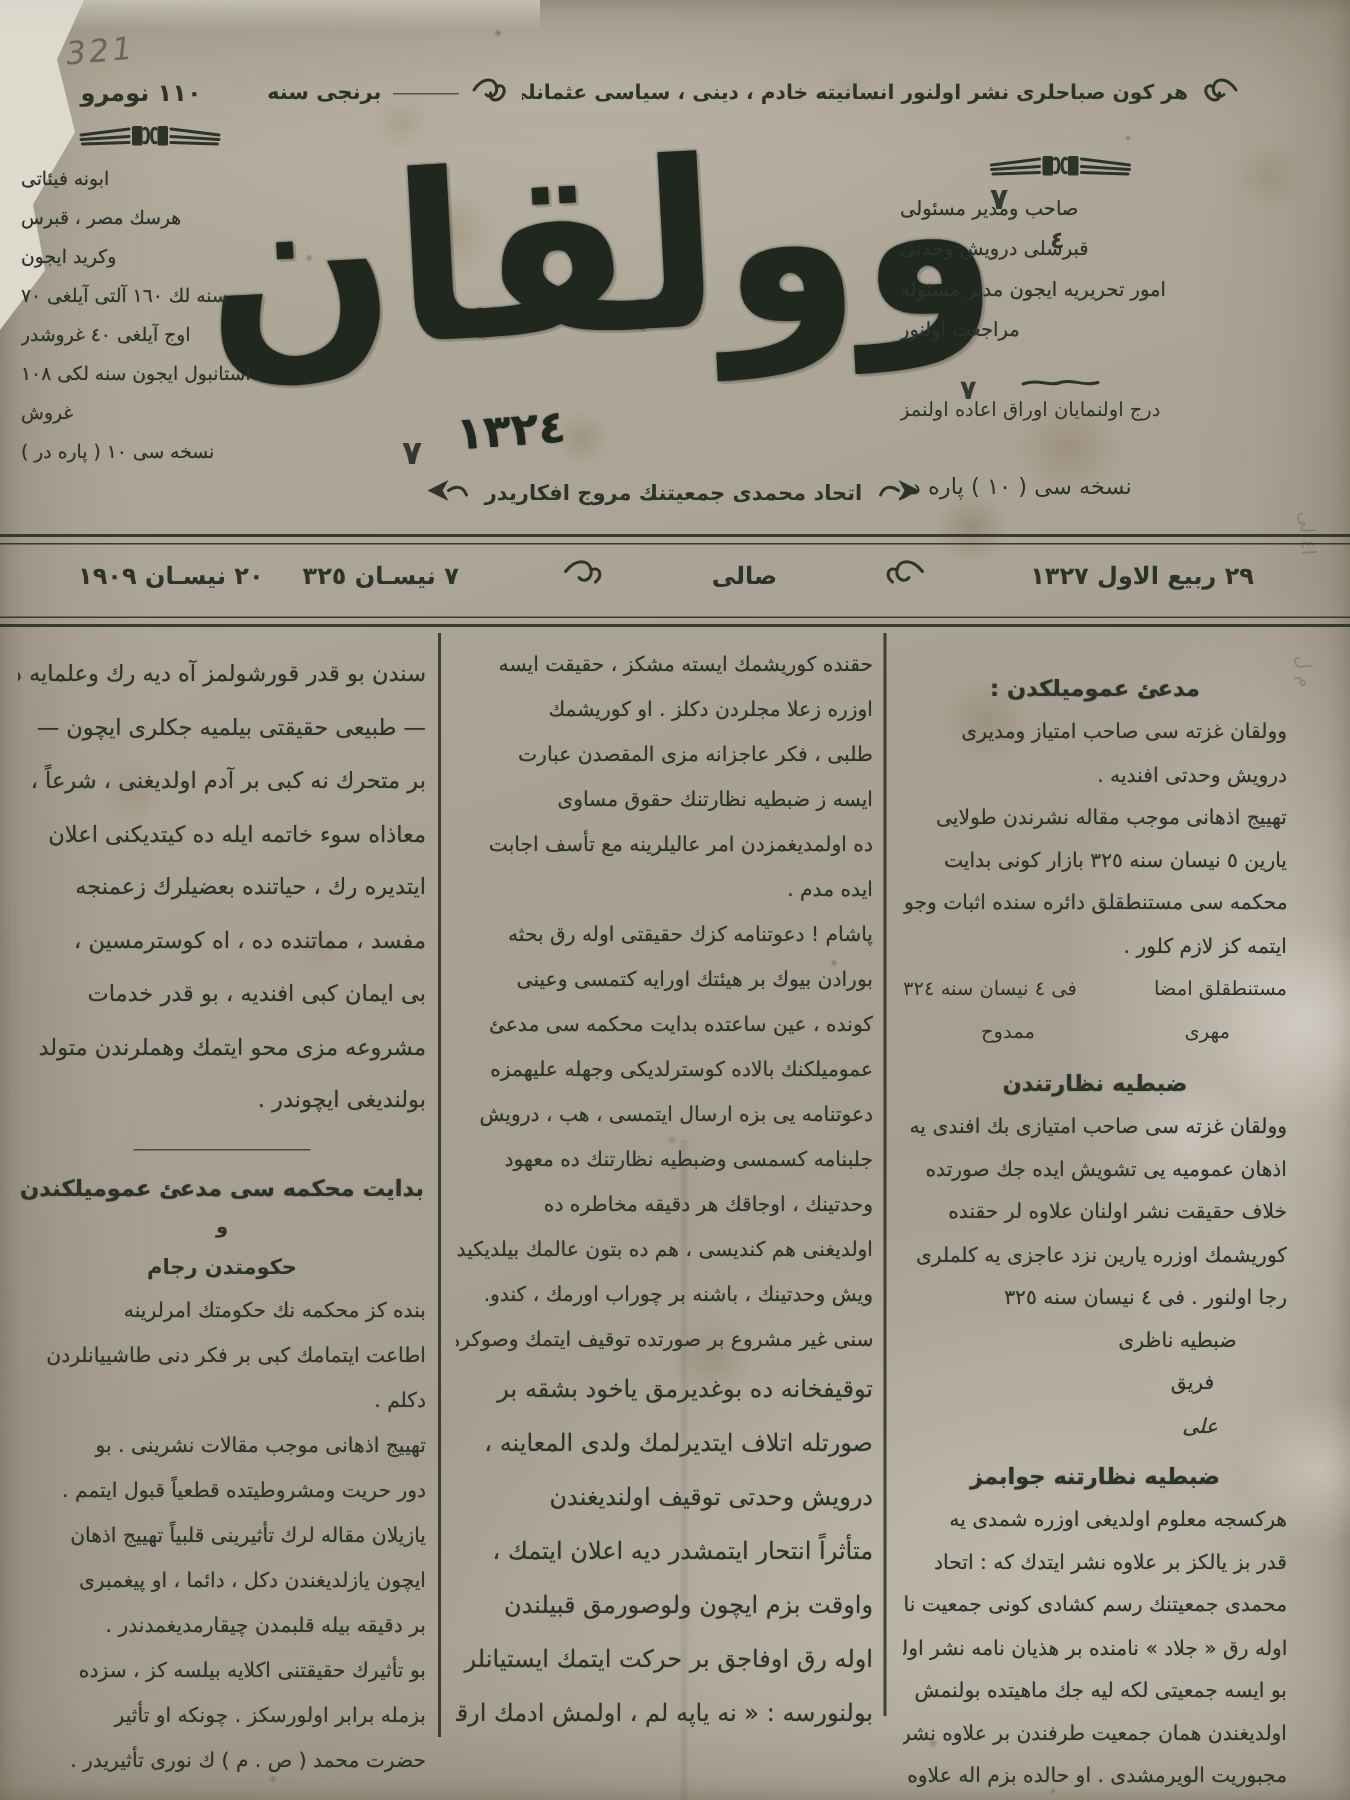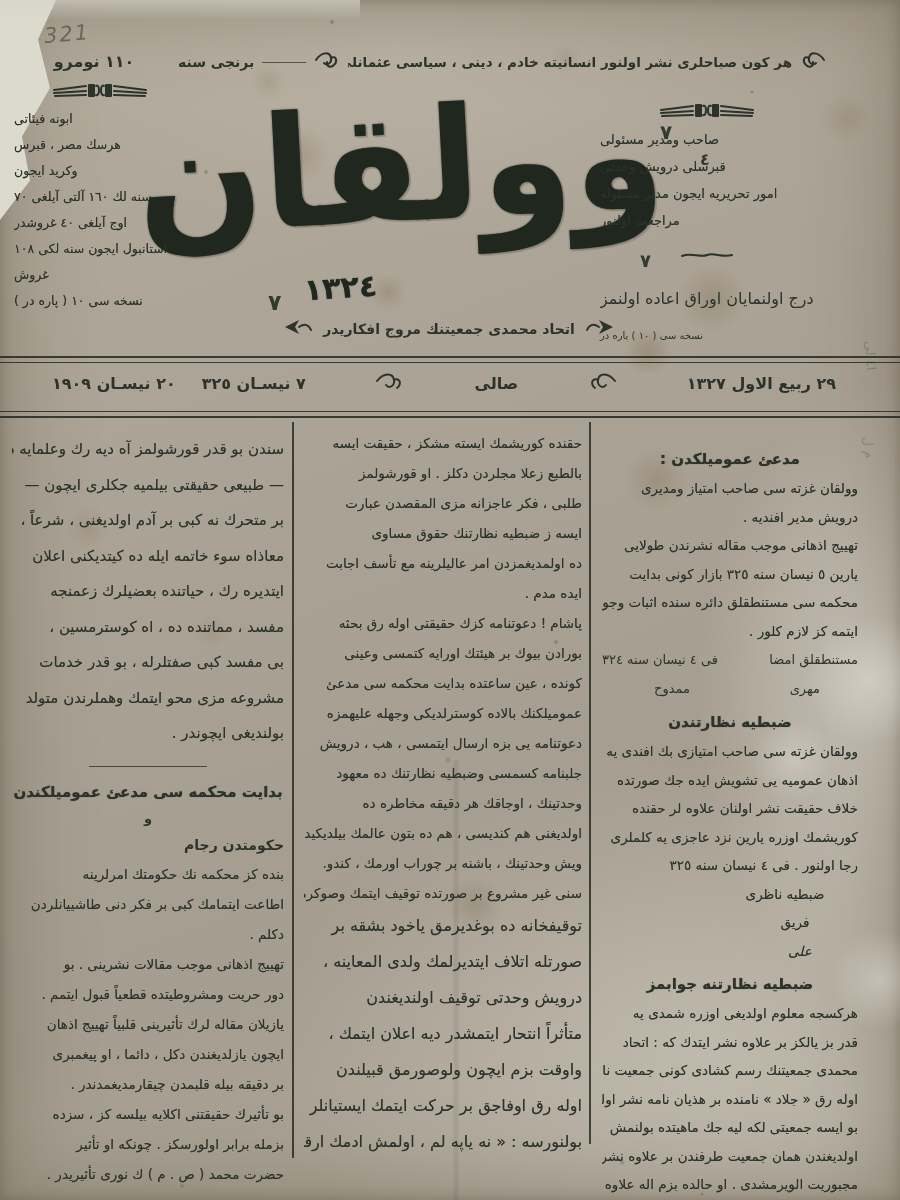--- a/index.html
+++ b/index.html
@@ -77,22 +77,22 @@
     transform:rotate(-4deg);color:var(--ink-strong);text-shadow:0 0 1px rgba(32,39,31,.8);}
   .masthead .society{position:absolute;left:0;top:252px;width:100%;display:flex;direction:rtl;align-items:center;
     justify-content:center;gap:10px;font-size:14px;font-weight:bold;white-space:nowrap;}
   .flourish{position:absolute;color:var(--ink-strong);font-weight:bold;opacity:.85;pointer-events:none;}
 
   .info-block{position:absolute;text-align:left;}
   #left-info{left:14px;top:106px;width:212px;}
   #left-info .line{font-size:12.5px;line-height:26px;white-space:nowrap;overflow:hidden;}
   #right-info{left:600px;top:100px;width:214px;}
   #right-info .line{font-size:13px;line-height:27px;white-space:nowrap;overflow:hidden;}
-  #right-info .note{margin-top:37px;font-size:16px;white-space:nowrap;overflow:hidden;}
-  #right-info .price{margin-top:22px;font-size:10px;}
+  #right-info .note{margin-top:14px;font-size:13px;white-space:nowrap;overflow:hidden;}
+  #right-info .price{margin-top:34px;font-size:15px;}
   .mini-dash{margin:10px auto 0;width:54px;height:8px;}
 
   
   .dateband{position:absolute;left:0;top:356px;width:900px;height:62px;}
   .drule{position:absolute;left:0;width:100%;height:7px;border-top:2.2px solid var(--rule);border-bottom:1.4px solid var(--rule);opacity:.85;}
   .drule.top{top:0;}
   .drule.bottom{bottom:0;border-top-width:1.4px;border-bottom-width:2.6px;}
   .dateband .row{position:absolute;top:13px;left:0;width:100%;display:flex;direction:rtl;align-items:center;
     justify-content:space-between;padding:0 64px 0 52px;font-size:16px;font-weight:bold;}
   .dateband .dates-pair{display:flex;gap:26px;}
@@ -114,21 +114,21 @@
   .col-heading{font-size:15px;font-weight:bold;text-align:center;line-height:30px;margin-top:4px;
     text-shadow:0 0 .8px rgba(32,39,31,.7);}
   .sig-row{display:flex;direction:rtl;justify-content:space-between;font-size:13px;line-height:29px;}
   .sig-row.inner{padding:0 38px 0 52px;}
   .sig-block .line{font-size:13.5px;line-height:29px;}
   .sig-block .line:nth-child(1){padding-left:110px;text-align:center;}
   .sig-block .line:nth-child(2){padding-left:130px;text-align:center;}
   .sig-block .line:nth-child(3){padding-left:140px;text-align:center;font-style:italic;}
   .short-divider{width:118px;border-top:1.6px solid var(--ink);margin:14px auto 10px;opacity:.8;}
   .conj{text-align:center;font-size:13px;line-height:24px;font-weight:bold;}
-  .subheading{text-align:right;font-size:14px;font-weight:bold;line-height:28px;}
+  .subheading{text-align:center;font-size:14px;font-weight:bold;line-height:28px;}
   svg .s{stroke:var(--ink);fill:none;stroke-width:2;stroke-linecap:round;}
   svg .f{fill:var(--ink);stroke:none;}
 </style>
 </head>
 <body>
 
 <div id="page">
 
   <div class="stains"></div>
   <div class="specks"></div>
@@ -252,21 +252,21 @@
     <div class="drule bottom"></div>
   </div>
 
   <div class="vrule" id="vrule-right"></div>
   <div class="vrule" id="vrule-left"></div>
 
   <div class="col" id="col-right">
     <div class="col-heading">مدعئ عموميلكدن :</div>
     <div>
         <div class="line">وولقان غزته سى صاحب امتياز ومديرى</div>
-        <div class="line">درويش مدير افنديه .</div>
+        <div class="line">درويش وحدتى افنديه .</div>
         <div class="line">تهييج اذهانى موجب مقاله نشرندن طولايى</div>
         <div class="line">يارين ٥ نيسان سنه ٣٢٥ بازار كونى بدايت</div>
         <div class="line">محكمه سى مستنطقلق دائره سنده اثبات وجود</div>
         <div class="line">ايتمه كز لازم كلور .</div>
       </div>
     <div class="sig-row">
       <span>مستنطقلق امضا</span>
       <span>فى ٤ نيسان سنه ٣٢٤</span>
     </div>
     <div class="sig-row inner">
@@ -294,21 +294,21 @@
         <div class="line">اوله رق « جلاد » نامنده بر هذيان نامه نشر اولندى .</div>
         <div class="line">بو ايسه جمعيتى لكه ليه جك ماهيتده بولنمش</div>
         <div class="line">اولديغندن همان جمعيت طرفندن بر علاوه نشرينه</div>
         <div class="line">مجبوريت الويرمشدى . او حالده بزم اله علاوه مز</div>
       </div>
   </div>
 
   <div class="col" id="col-middle">
     <div>
         <div class="line">حقنده كوريشمك ايسته مشكز ، حقيقت ايسه</div>
-        <div class="line">بالطبع زعلا مجلردن دكلز . او قورشولمز</div>
+        <div class="line">اوزره زعلا مجلردن دكلز . او كوريشمك</div>
         <div class="line">طلبى ، فكر عاجزانه مزى المقصدن عبارت</div>
         <div class="line">ايسه ز ضبطيه نظارتنك حقوق مساوى</div>
         <div class="line">ده اولمديغمزدن امر عاليلرينه مع تأسف اجابت</div>
         <div class="line">ايده مدم .</div>
         <div class="line">پاشام ! دعوتنامه كزك حقيقتى اوله رق بحثه</div>
         <div class="line">بورادن بيوك بر هيئتك اورايه كتمسى وعينى</div>
         <div class="line">كونده ، عين ساعتده بدايت محكمه سى مدعئ</div>
         <div class="line">عموميلكنك بالاده كوسترلديكى وجهله عليهمزه</div>
         <div class="line">دعوتنامه يى بزه ارسال ايتمسى ، هب ، درويش</div>
         <div class="line">جلبنامه كسمسى وضبطيه نظارتنك ده معهود</div>
@@ -329,21 +329,21 @@
   </div>
 
   <div class="col" id="col-left">
     <div class="top">
         <div class="line">سندن بو قدر قورشولمز آه ديه رك وعلمايه ده</div>
         <div class="line">— طبيعى حقيقتى بيلميه جكلرى ايچون —</div>
         <div class="line">بر متحرك نه كبى بر آدم اولديغنى ، شرعاً ،</div>
         <div class="line">معاذاه سوء خاتمه ايله ده كيتديكنى اعلان</div>
         <div class="line">ايتديره رك ، حياتنده بعضيلرك زعمنجه</div>
         <div class="line">مفسد ، مماتنده ده ، اه كوسترمسين ،</div>
-        <div class="line">بى مفسد كبى صفتلرله ، بو قدر خدمات</div>
+        <div class="line">بى ايمان كبى افنديه ، بو قدر خدمات</div>
         <div class="line">مشروعه مزى محو ايتمك وهملرندن متولد</div>
         <div class="line">بولنديغى ايچوندر .</div>
       </div>
     <div class="short-divider"></div>
     <div class="col-heading">بدايت محكمه سى مدعئ عموميلكندن</div>
     <div class="conj">و</div>
     <div class="subheading">حكومتدن رجام</div>
     <div class="bottom">
         <div class="line">بنده كز محكمه نك حكومتك امرلرينه</div>
         <div class="line">اطاعت ايتمامك كبى بر فكر دنى طاشييانلردن</div>

